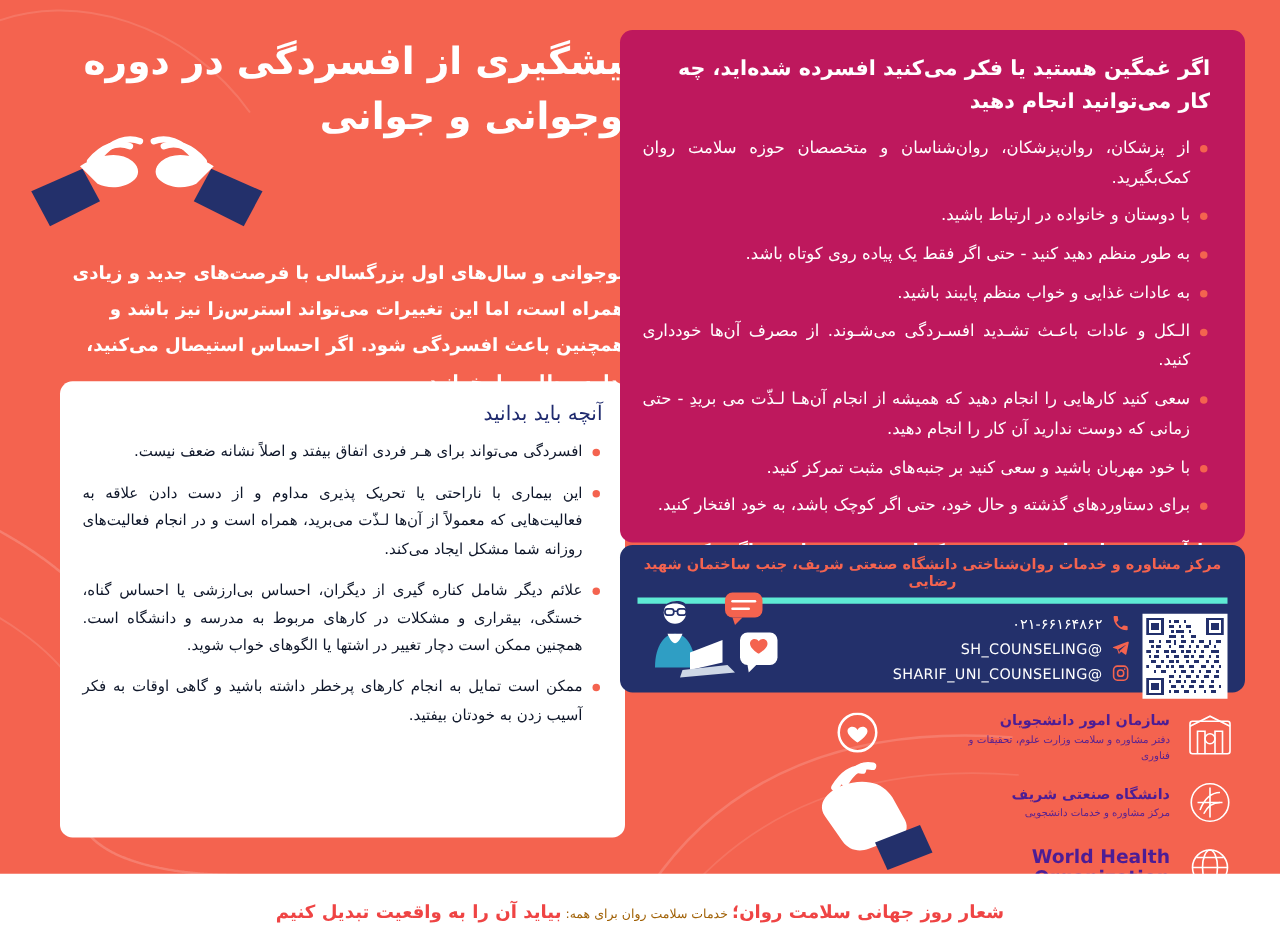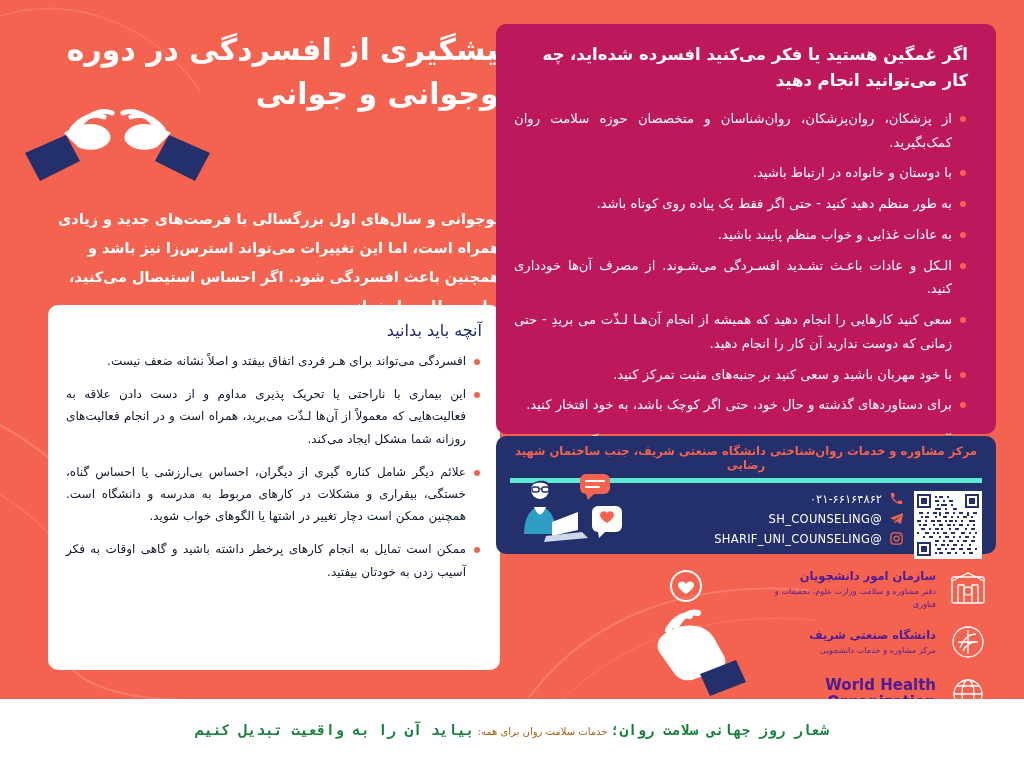--- a/index.html
+++ b/index.html
@@ -112,21 +112,21 @@
   
   .hand-heart{position:absolute;left:610px;top:570px;width:170px;height:130px;}
 
   
   .bottom-bar{
     position:absolute;left:0;bottom:0;width:1024px;height:62px;background:#ffffff;
     display:flex;align-items:center;justify-content:center;
   }
   .bottom-text{font-size:14.5px;color:#e8432b;font-weight:bold;text-align:center;}
   .bottom-text .thin{color:#a16207;font-weight:normal;font-size:10px;}
-  .bottom-text .bold2{color:#15803d;font-weight:bold;font-family:Liberation Mono, monospace;}
+  .bottom-text .bold2{color:#ef4444;font-weight:bold;}
 </style>
 </head>
 <body>
 
 <div class="poster">
 
   <div class="swirl" style="left:-40px;top:400px;">
     <svg width="260" height="320" viewBox="0 0 260 320" fill="none">
       <path d="M10 10 C 120 60, 180 140, 120 210 C 70 270, 140 300, 230 300" stroke="#ffffff" stroke-width="2" fill="none" stroke-dasharray="1 0" opacity="0.5"></path>
       <path d="M-10 70 C 90 110, 150 180, 90 250" stroke="#ffffff" stroke-width="1.5" fill="none" opacity="0.35"></path>

